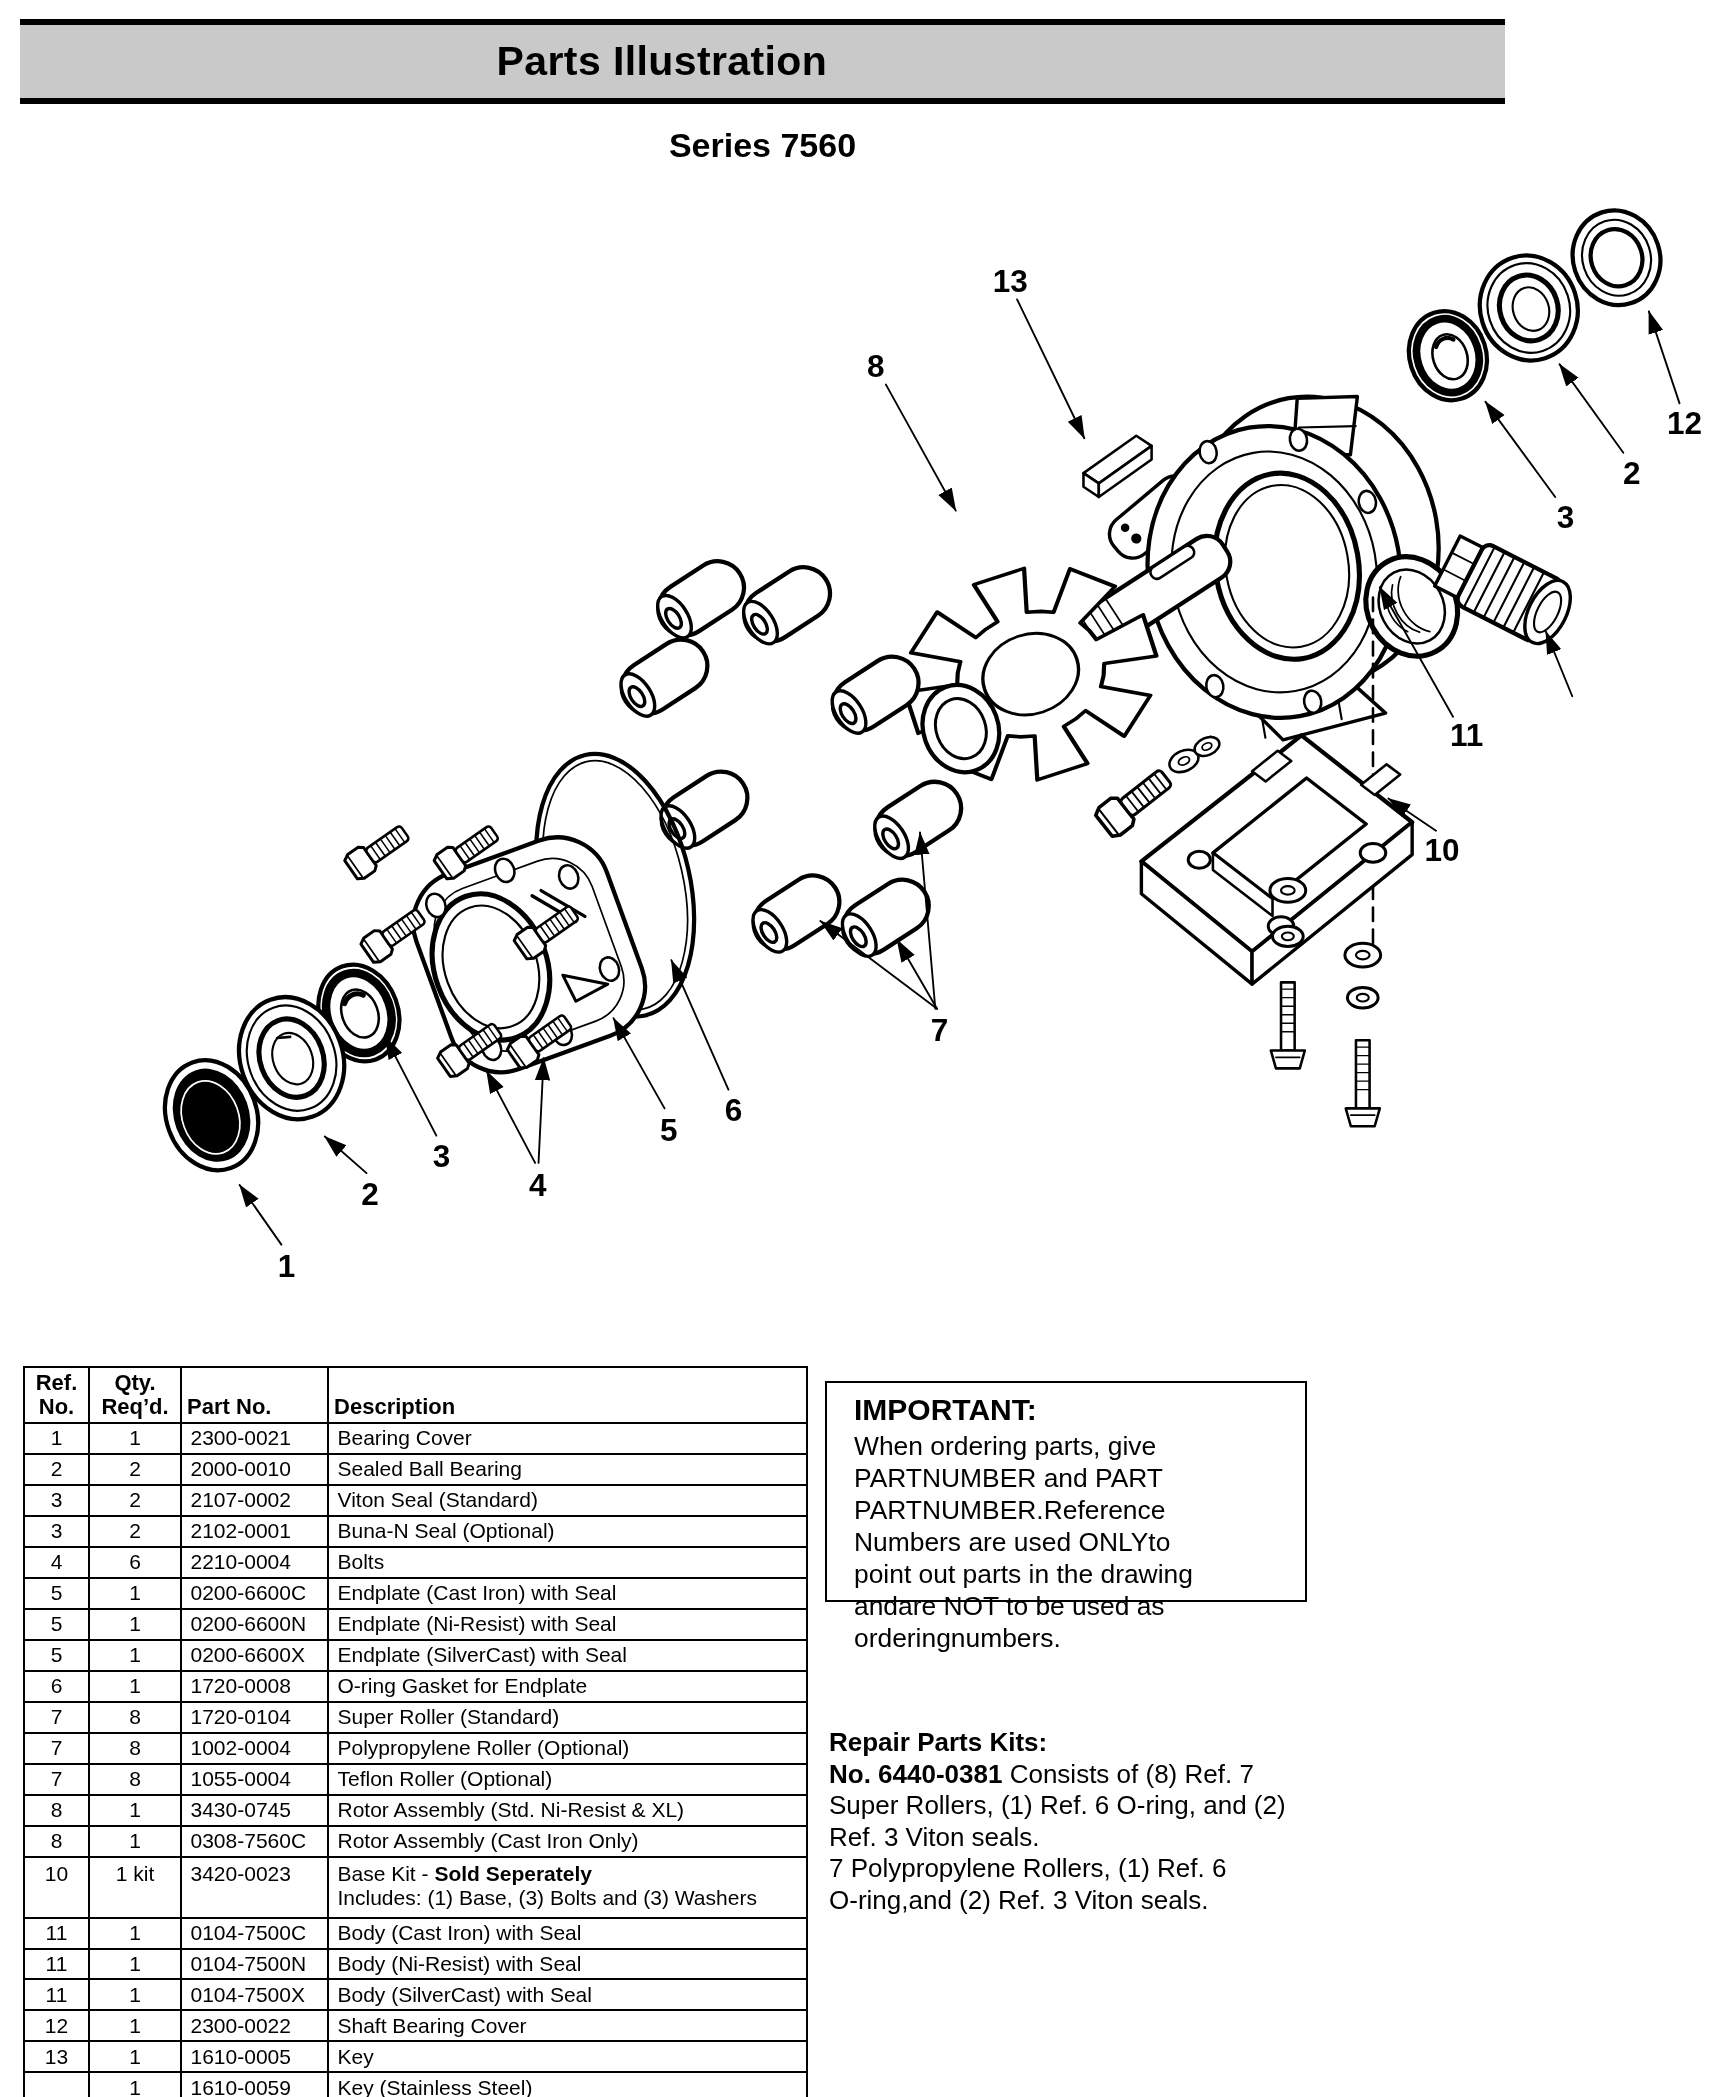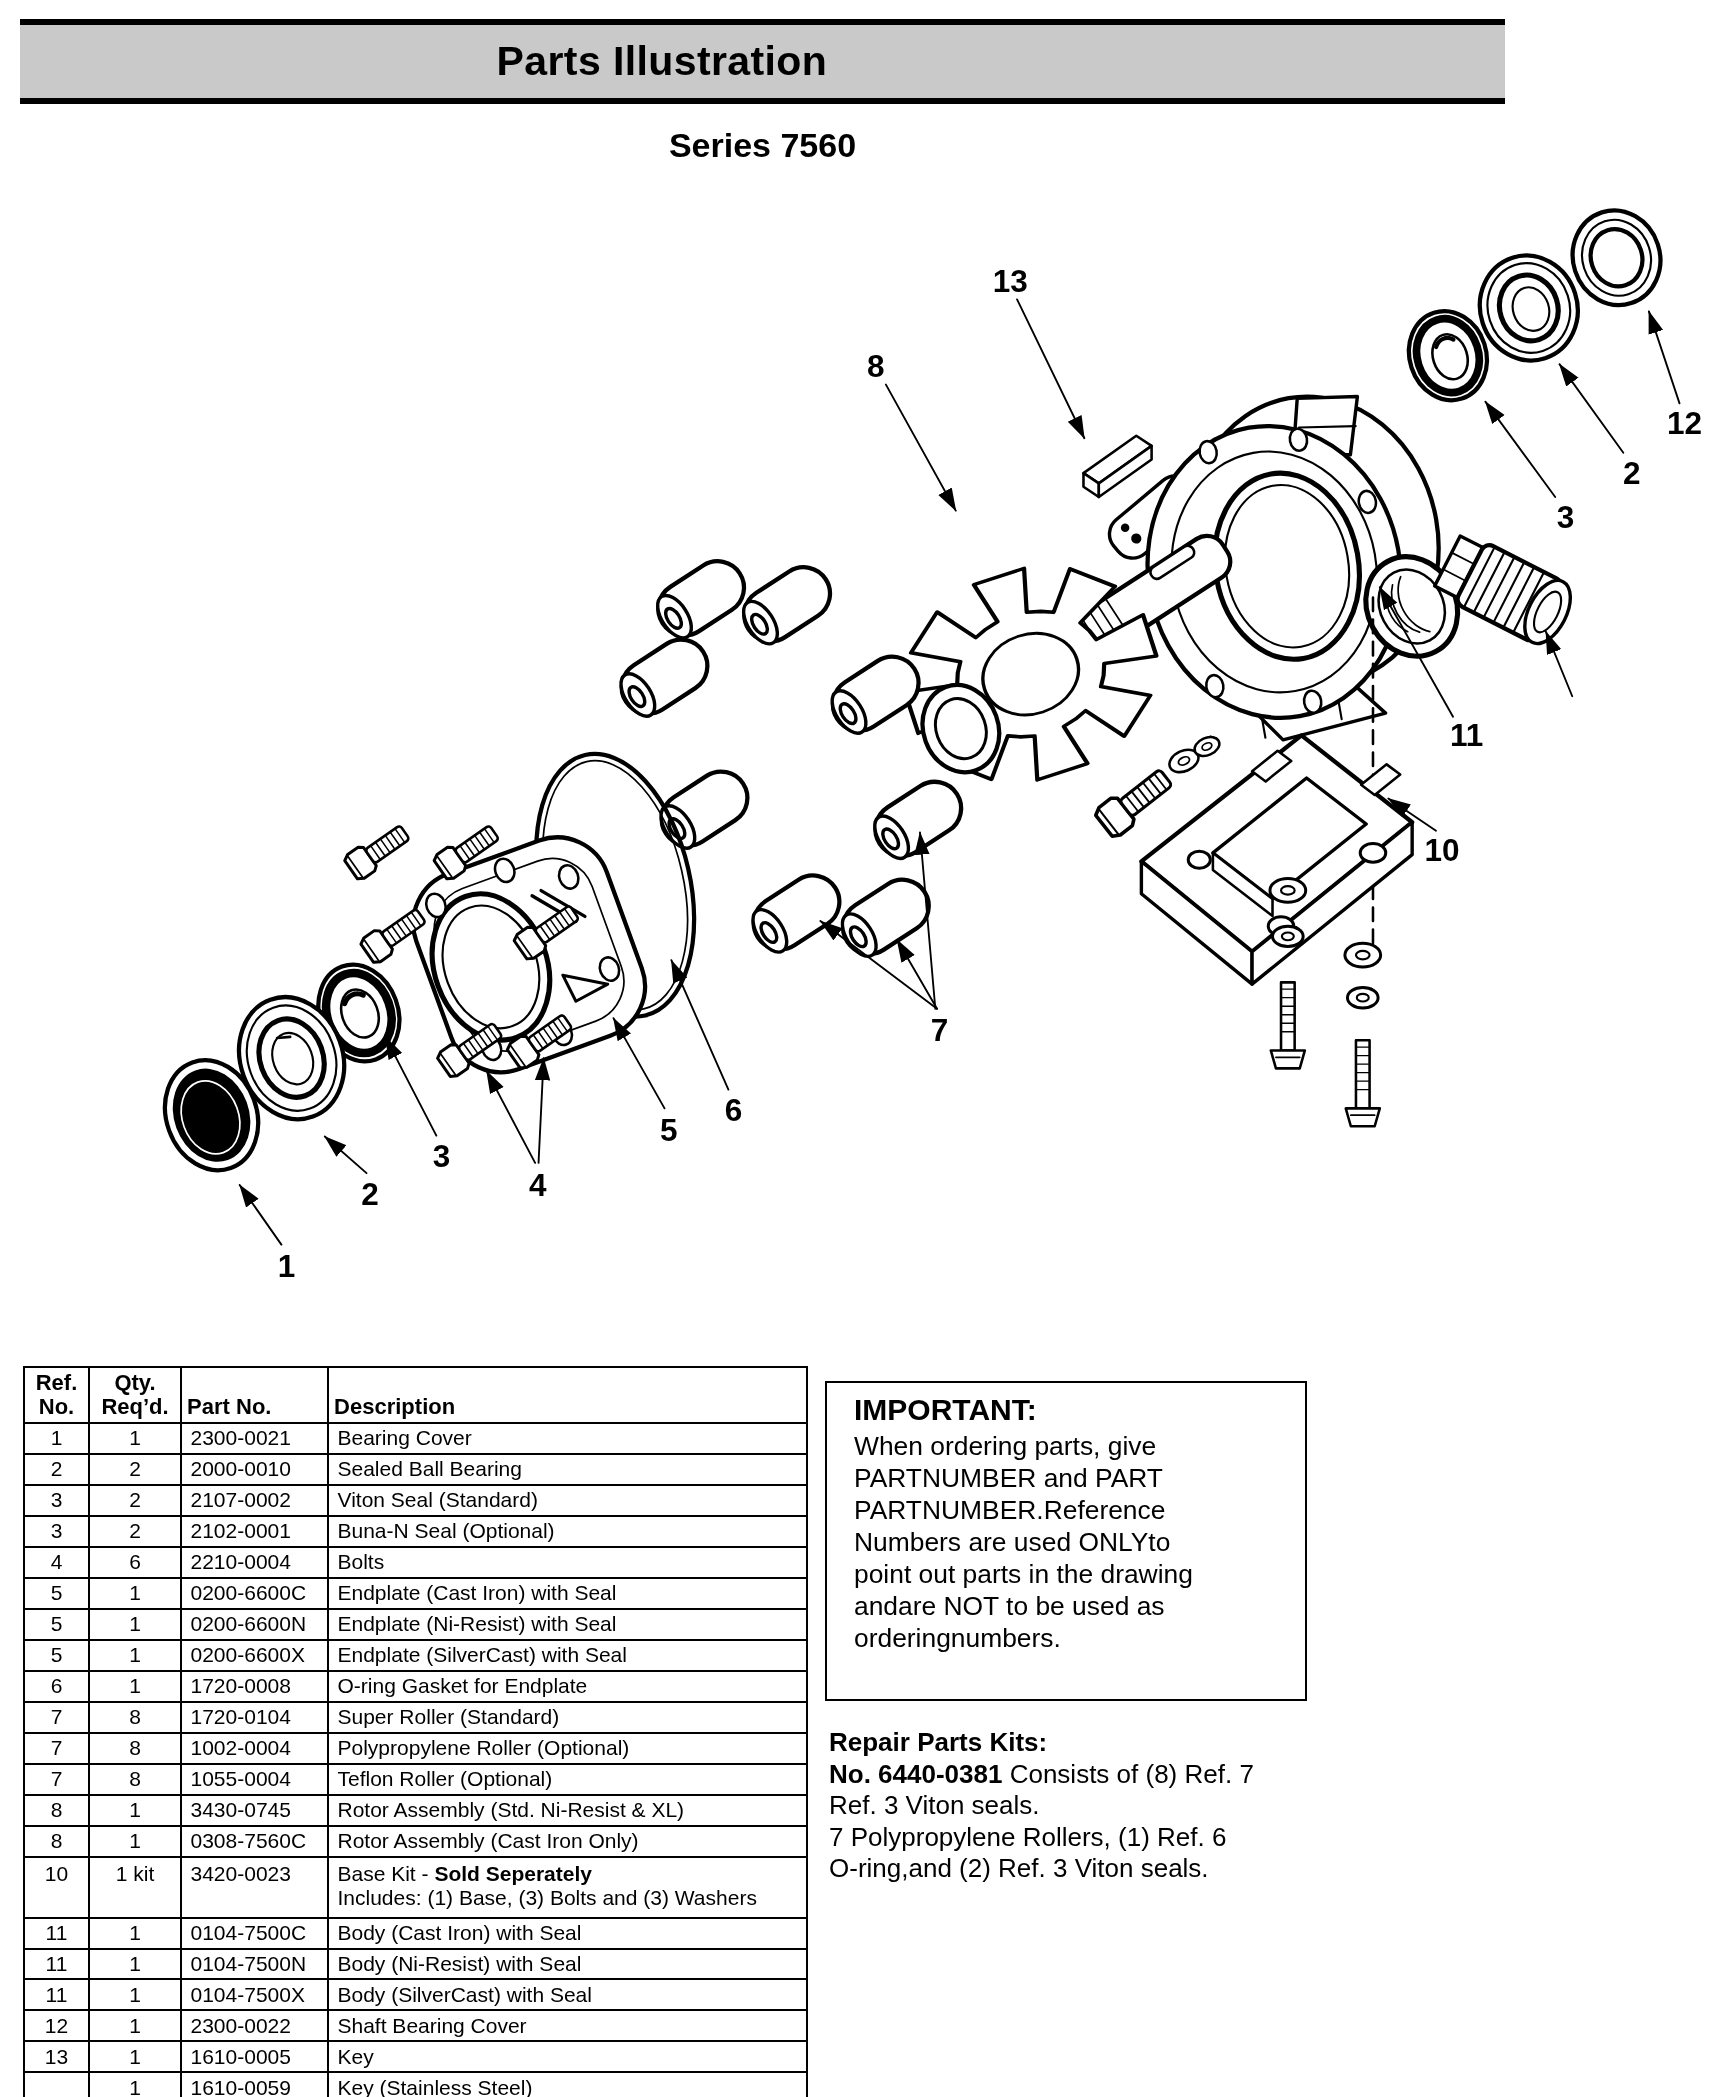--- a/index.html
+++ b/index.html
@@ -32,21 +32,21 @@
     height:44px;font-size:22px;line-height:24px;vertical-align:bottom;
     padding:2.6px 5.1px 3.4px 5.1px;white-space:pre-line;text-align:left;
   }
   table.parts th.c{text-align:center;margin-left:12px;}
   table.parts td{height:25.6px;font-size:21px;padding:1.7px 8.5px;}
   table.parts td.c{text-align:center;padding:1.7px 3.4px;}
   table.parts tr.dbl td{height:53px;vertical-align:top;padding-top:4.3px;}
 
   
   .imp{
-    top:1381px;left:825px;width:482px;height:320px;border:2.6px solid #000;
+    top:1381px;left:825px;width:482px;height:221px;border:2.6px solid #000;
     box-sizing:border-box;padding:10.2px 15.3px 0 27px;background:#fff;
   }
   .imp-h{font-size:30px;font-weight:bold;margin-bottom:2.6px;}
   .imp-line{font-size:26.4px;line-height:32px;}
 
   
   .kits{top:1727px;left:829px;width:545px;}
   .kit-line{font-size:26px;line-height:31.5px;}
 </style>
 </head>
@@ -479,18 +479,19 @@
       <div class="imp-line">point out parts in the drawing</div>
       <div class="imp-line">andare NOT to be used as</div>
       <div class="imp-line">orderingnumbers.</div>
     </div>
 </div>
 
 <div class="abs kits">
   <div>
       <div class="kit-line"><b>Repair Parts Kits:</b></div>
       <div class="kit-line"><b>No. 6440-0381</b> Consists of (8) Ref. 7</div>
+      <div class="kit-line">Super Rollers, (1) Ref. 6 O-ring, and (2)</div>
       <div class="kit-line">Ref. 3 Viton seals.</div>
       <div class="kit-line">7 Polypropylene Rollers, (1) Ref. 6</div>
       <div class="kit-line">O-ring,and (2) Ref. 3 Viton seals.</div>
     </div>
 </div>
 
 
 </body></html>

